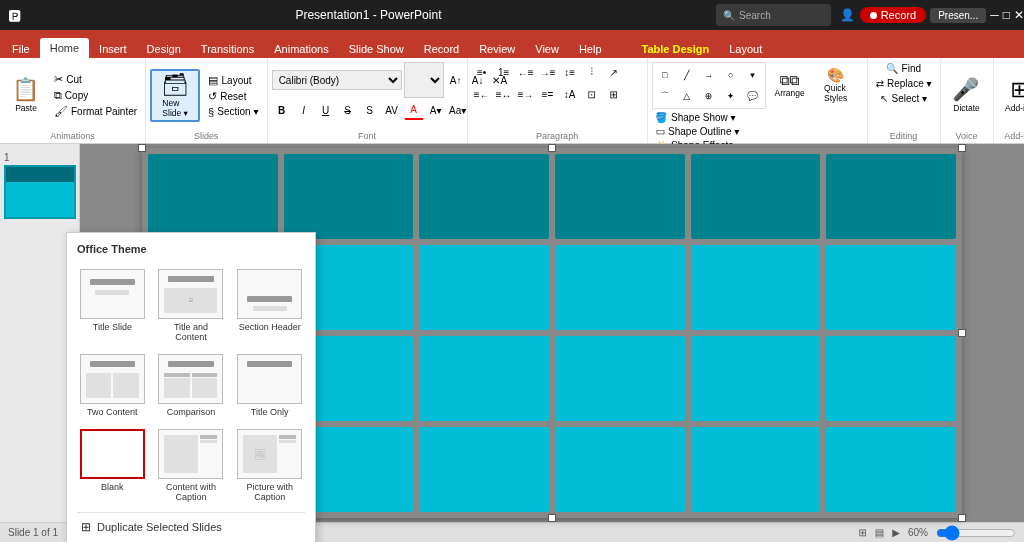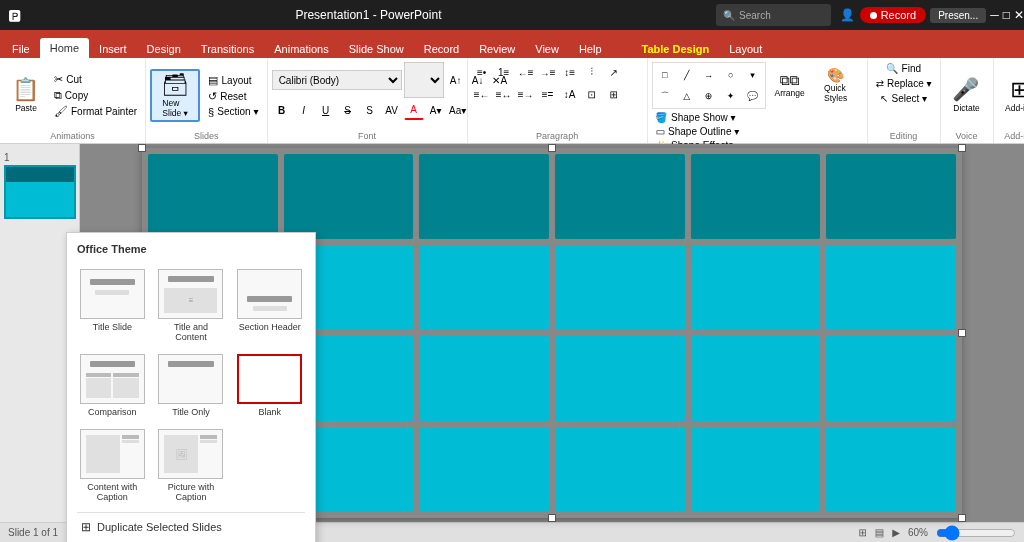--- a/index.html
+++ b/index.html
@@ -524,20 +524,30 @@
 
         <div class="layout-item">
           <div class="layout-thumb">
             <div style="flex:1;"></div>
             <div class="thumb-line title" style="width:80%;margin:2px auto;"></div>
             <div class="thumb-line content" style="width:60%;margin:0 auto 4px;"></div>
           </div>
           <span class="layout-label">Section Header</span>
         </div>
 
+        <div class="layout-item">
+          <div class="layout-thumb">
+            <div class="thumb-line title" style="width:80%;margin:3px auto 2px;"></div>
+            <div style="display:flex;gap:2px;flex:1;margin:2px;">
+              <div style="flex:1;background:#e0e0e0;"></div>
+              <div style="flex:1;background:#e0e0e0;"></div>
+            </div>
+          </div>
+          <span class="layout-label">Two Content</span>
+        </div>
 
         <div class="layout-item">
           <div class="layout-thumb">
             <div class="thumb-line title" style="width:80%;margin:3px auto 2px;"></div>
             <div style="display:flex;gap:2px;flex:1;margin:2px;">
               <div style="flex:1;display:flex;flex-direction:column;gap:1px;">
                 <div style="height:4px;background:#bbb;"></div>
                 <div style="flex:1;background:#e0e0e0;"></div>
               </div>
               <div style="flex:1;display:flex;flex-direction:column;gap:1px;">

